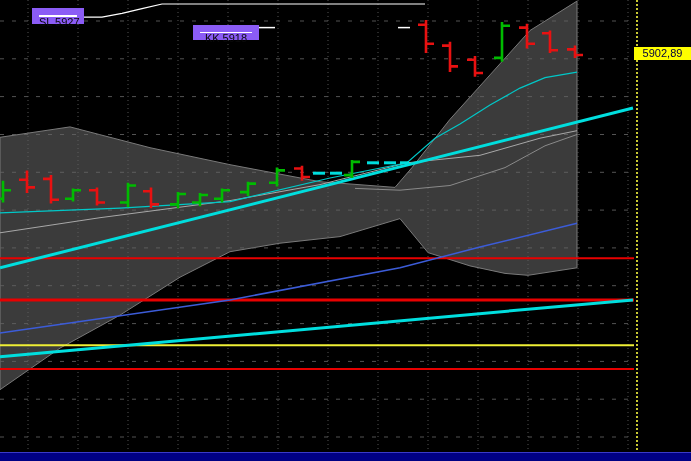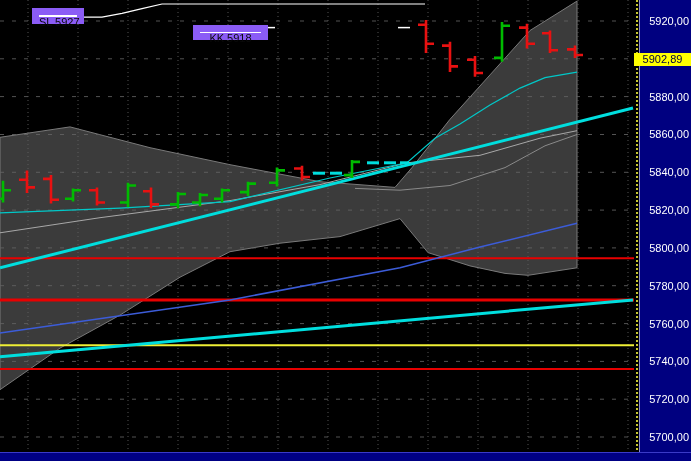--- a/index.html
+++ b/index.html
@@ -92,33 +92,19 @@
         <path d="M475,56.0 L475,76.8 M467,59.8 L475,59.8 M475,73.0 L483,73.0" stroke="#e81111" stroke-width="2.6" fill="none"></path>
         <path d="M502,21.9 L502,61.7 M494,57.9 L502,57.9 M502,25.7 L510,25.7" stroke="#00bb00" stroke-width="2.6" fill="none"></path>
         <path d="M527,23.8 L527,48.4 M519,27.6 L527,27.6 M527,43.7 L535,43.7" stroke="#e81111" stroke-width="2.6" fill="none"></path>
         <path d="M550,30.5 L550,53.1 M542,33.3 L550,33.3 M550,50.3 L558,50.3" stroke="#e81111" stroke-width="2.6" fill="none"></path>
         <path d="M575,45.6 L575,57.9 M567,49.4 L575,49.4 M575,55.0 L583,55.0" stroke="#e81111" stroke-width="2.6" fill="none"></path>
       </g>
       <line x1="637" x2="637" y1="0" y2="452" stroke="#c8c832" stroke-width="2" stroke-dasharray="2 2"></line>
     </svg>
 
   <div class="anno" id="sl-box" style="left: 32px; top: 8px; width: 52px; height: 16px; line-height: 14px;">SL 5927</div>
-  <div class="anno" id="kk-box" style="left: 193px; top: 25px; width: 75px; height: 15px; line-height: 13px;">KK 5918</div>
+  <div class="anno" id="kk-box" style="left: 193px; top: 25px; width: 66px; height: 15px; line-height: 13px;">KK 5918</div>
 
-  <div id="axis-panel">
-      <div class="tick-label" style="top: 15px;">5920,00</div>
-      <div class="tick-label" style="top: 53px;">5900,00</div>
-      <div class="tick-label" style="top: 91px;">5880,00</div>
-      <div class="tick-label" style="top: 128px;">5860,00</div>
-      <div class="tick-label" style="top: 166px;">5840,00</div>
-      <div class="tick-label" style="top: 204px;">5820,00</div>
-      <div class="tick-label" style="top: 242px;">5800,00</div>
-      <div class="tick-label" style="top: 280px;">5780,00</div>
-      <div class="tick-label" style="top: 318px;">5760,00</div>
-      <div class="tick-label" style="top: 355px;">5740,00</div>
-      <div class="tick-label" style="top: 393px;">5720,00</div>
-      <div class="tick-label" style="top: 431px;">5700,00</div>
-    </div>
 
-  <div id="price-badge" style="left: 634px; top: 47px; width: 57px; height: 13px; background: rgb(255, 255, 0); color: rgb(0, 0, 64); margin-top: 6px;">5902,89</div>
+  <div id="price-badge" style="left: 634px; top: 47px; width: 57px; height: 13px; background: rgb(255, 255, 0); color: rgb(0, 0, 64);">5902,89</div>
 
   <div id="bottom-strip"></div>
 </div>
 
 </body></html>

